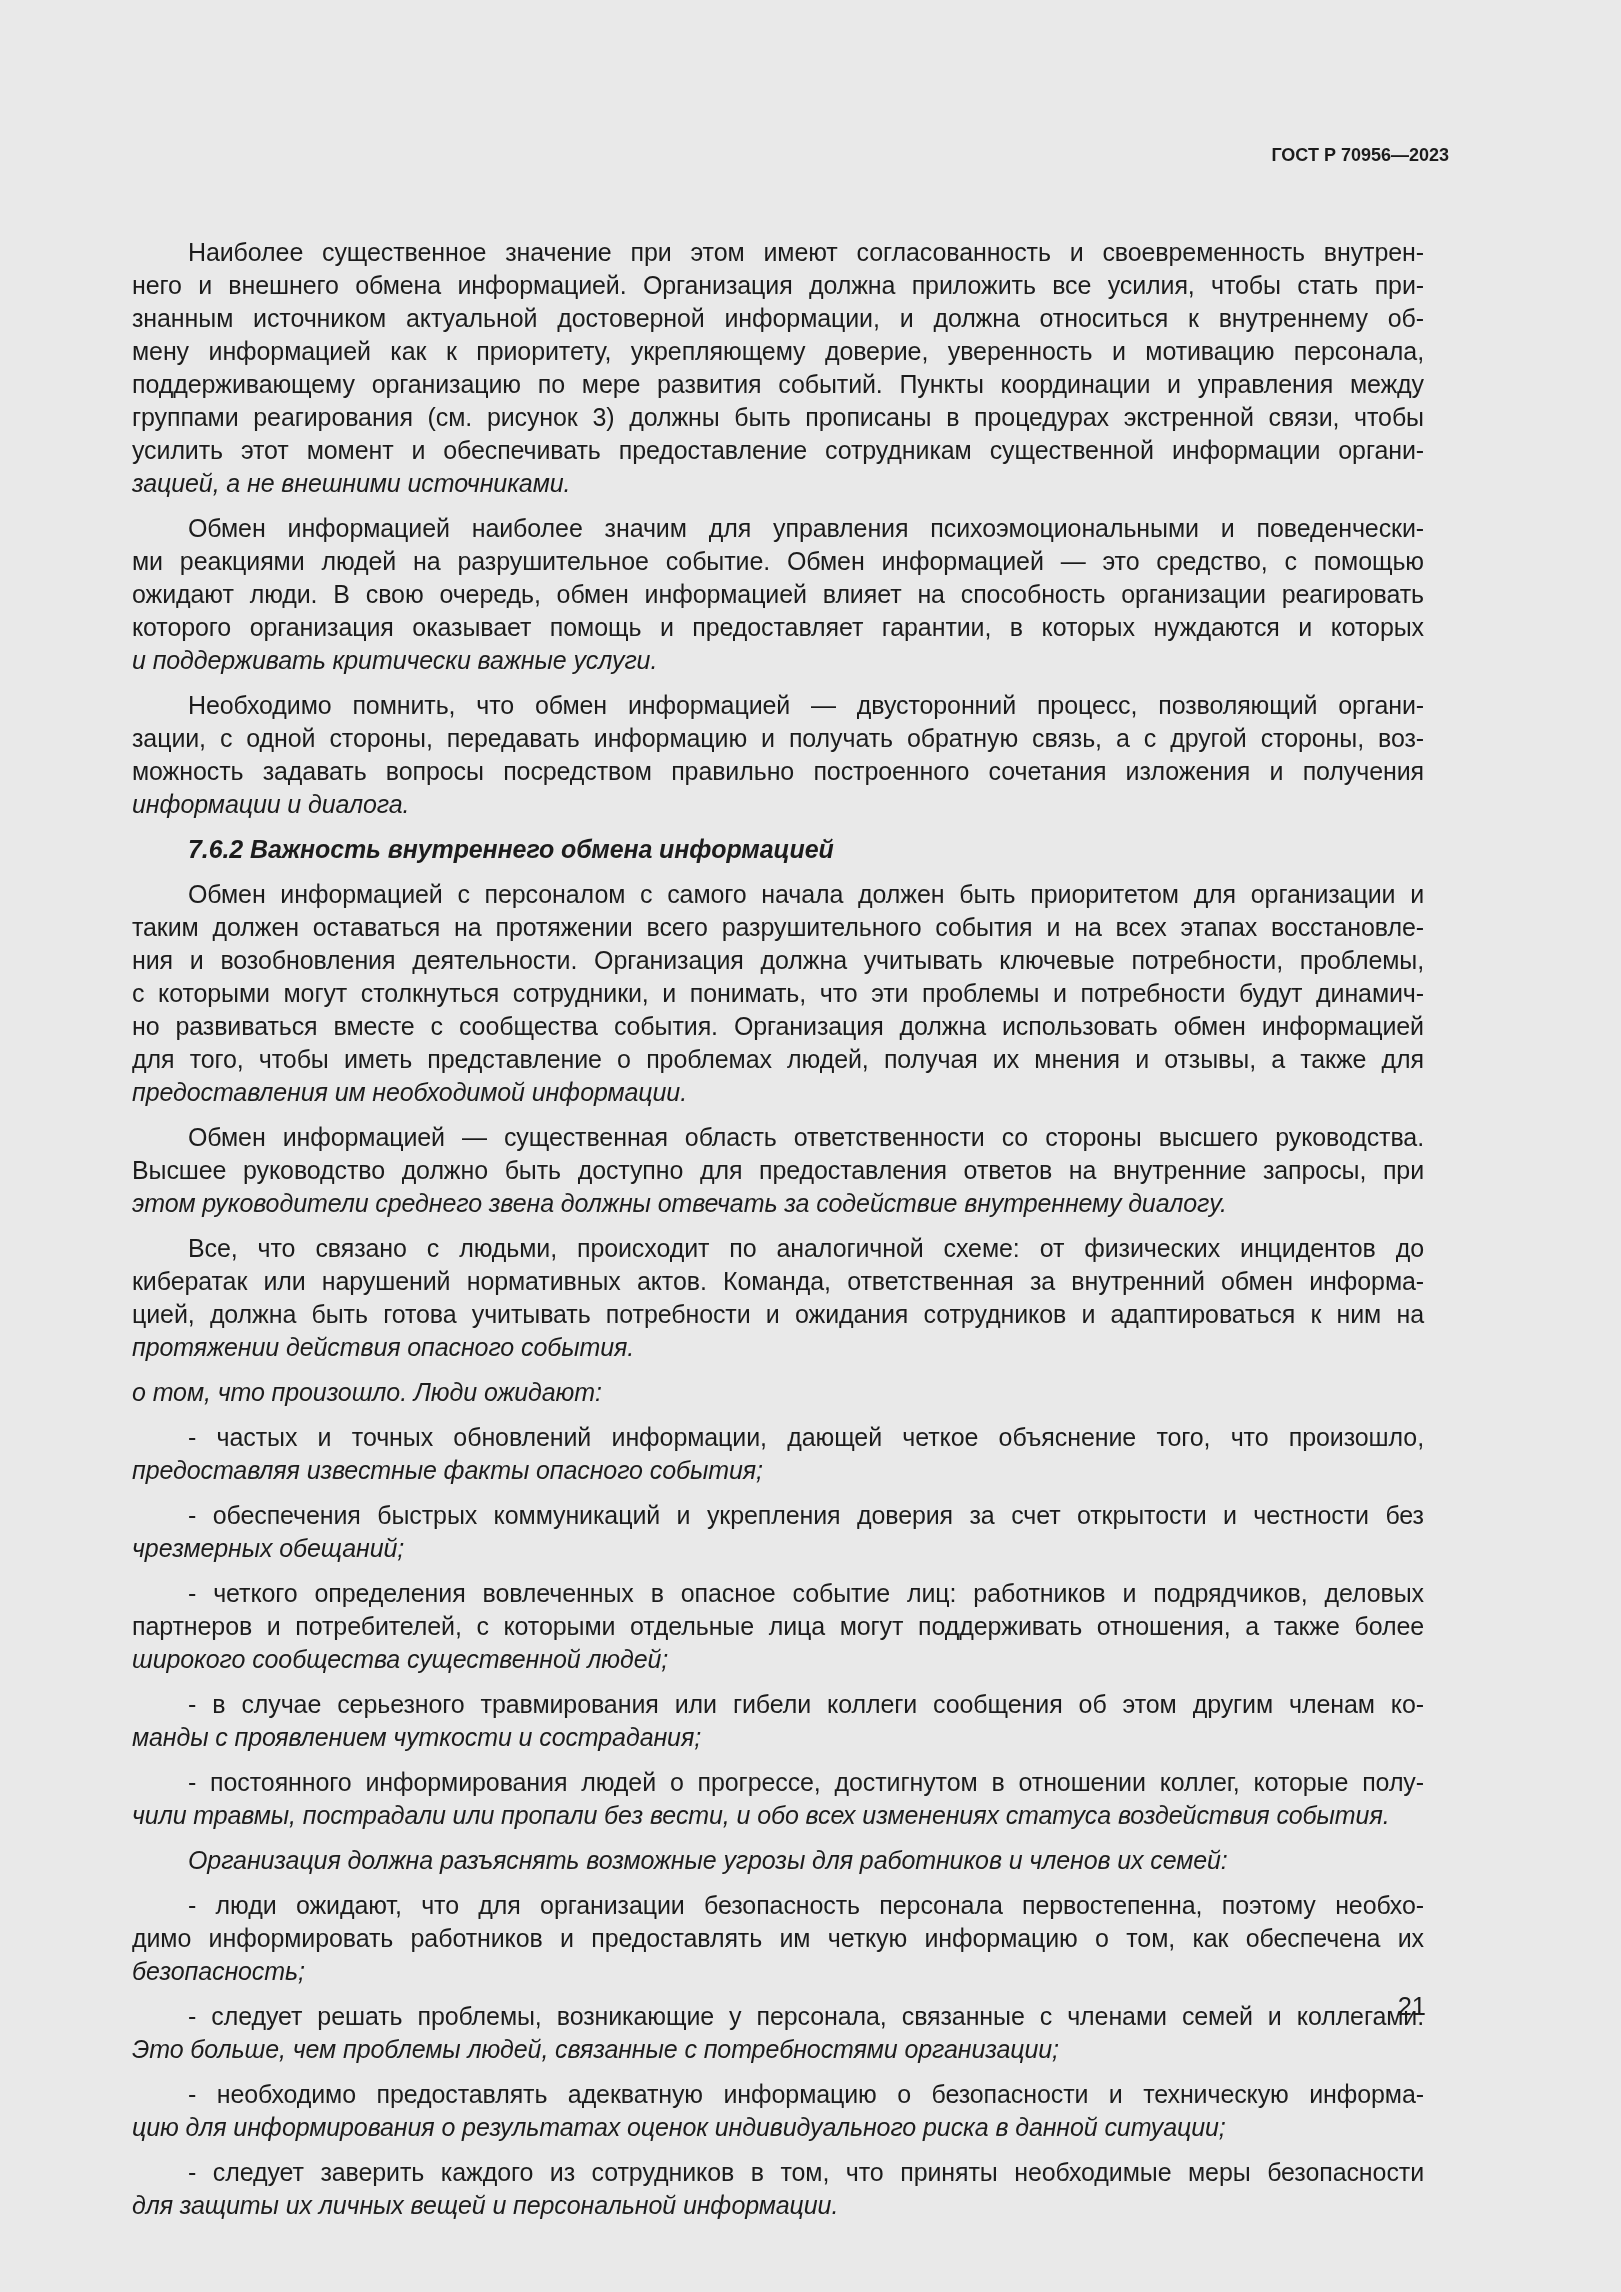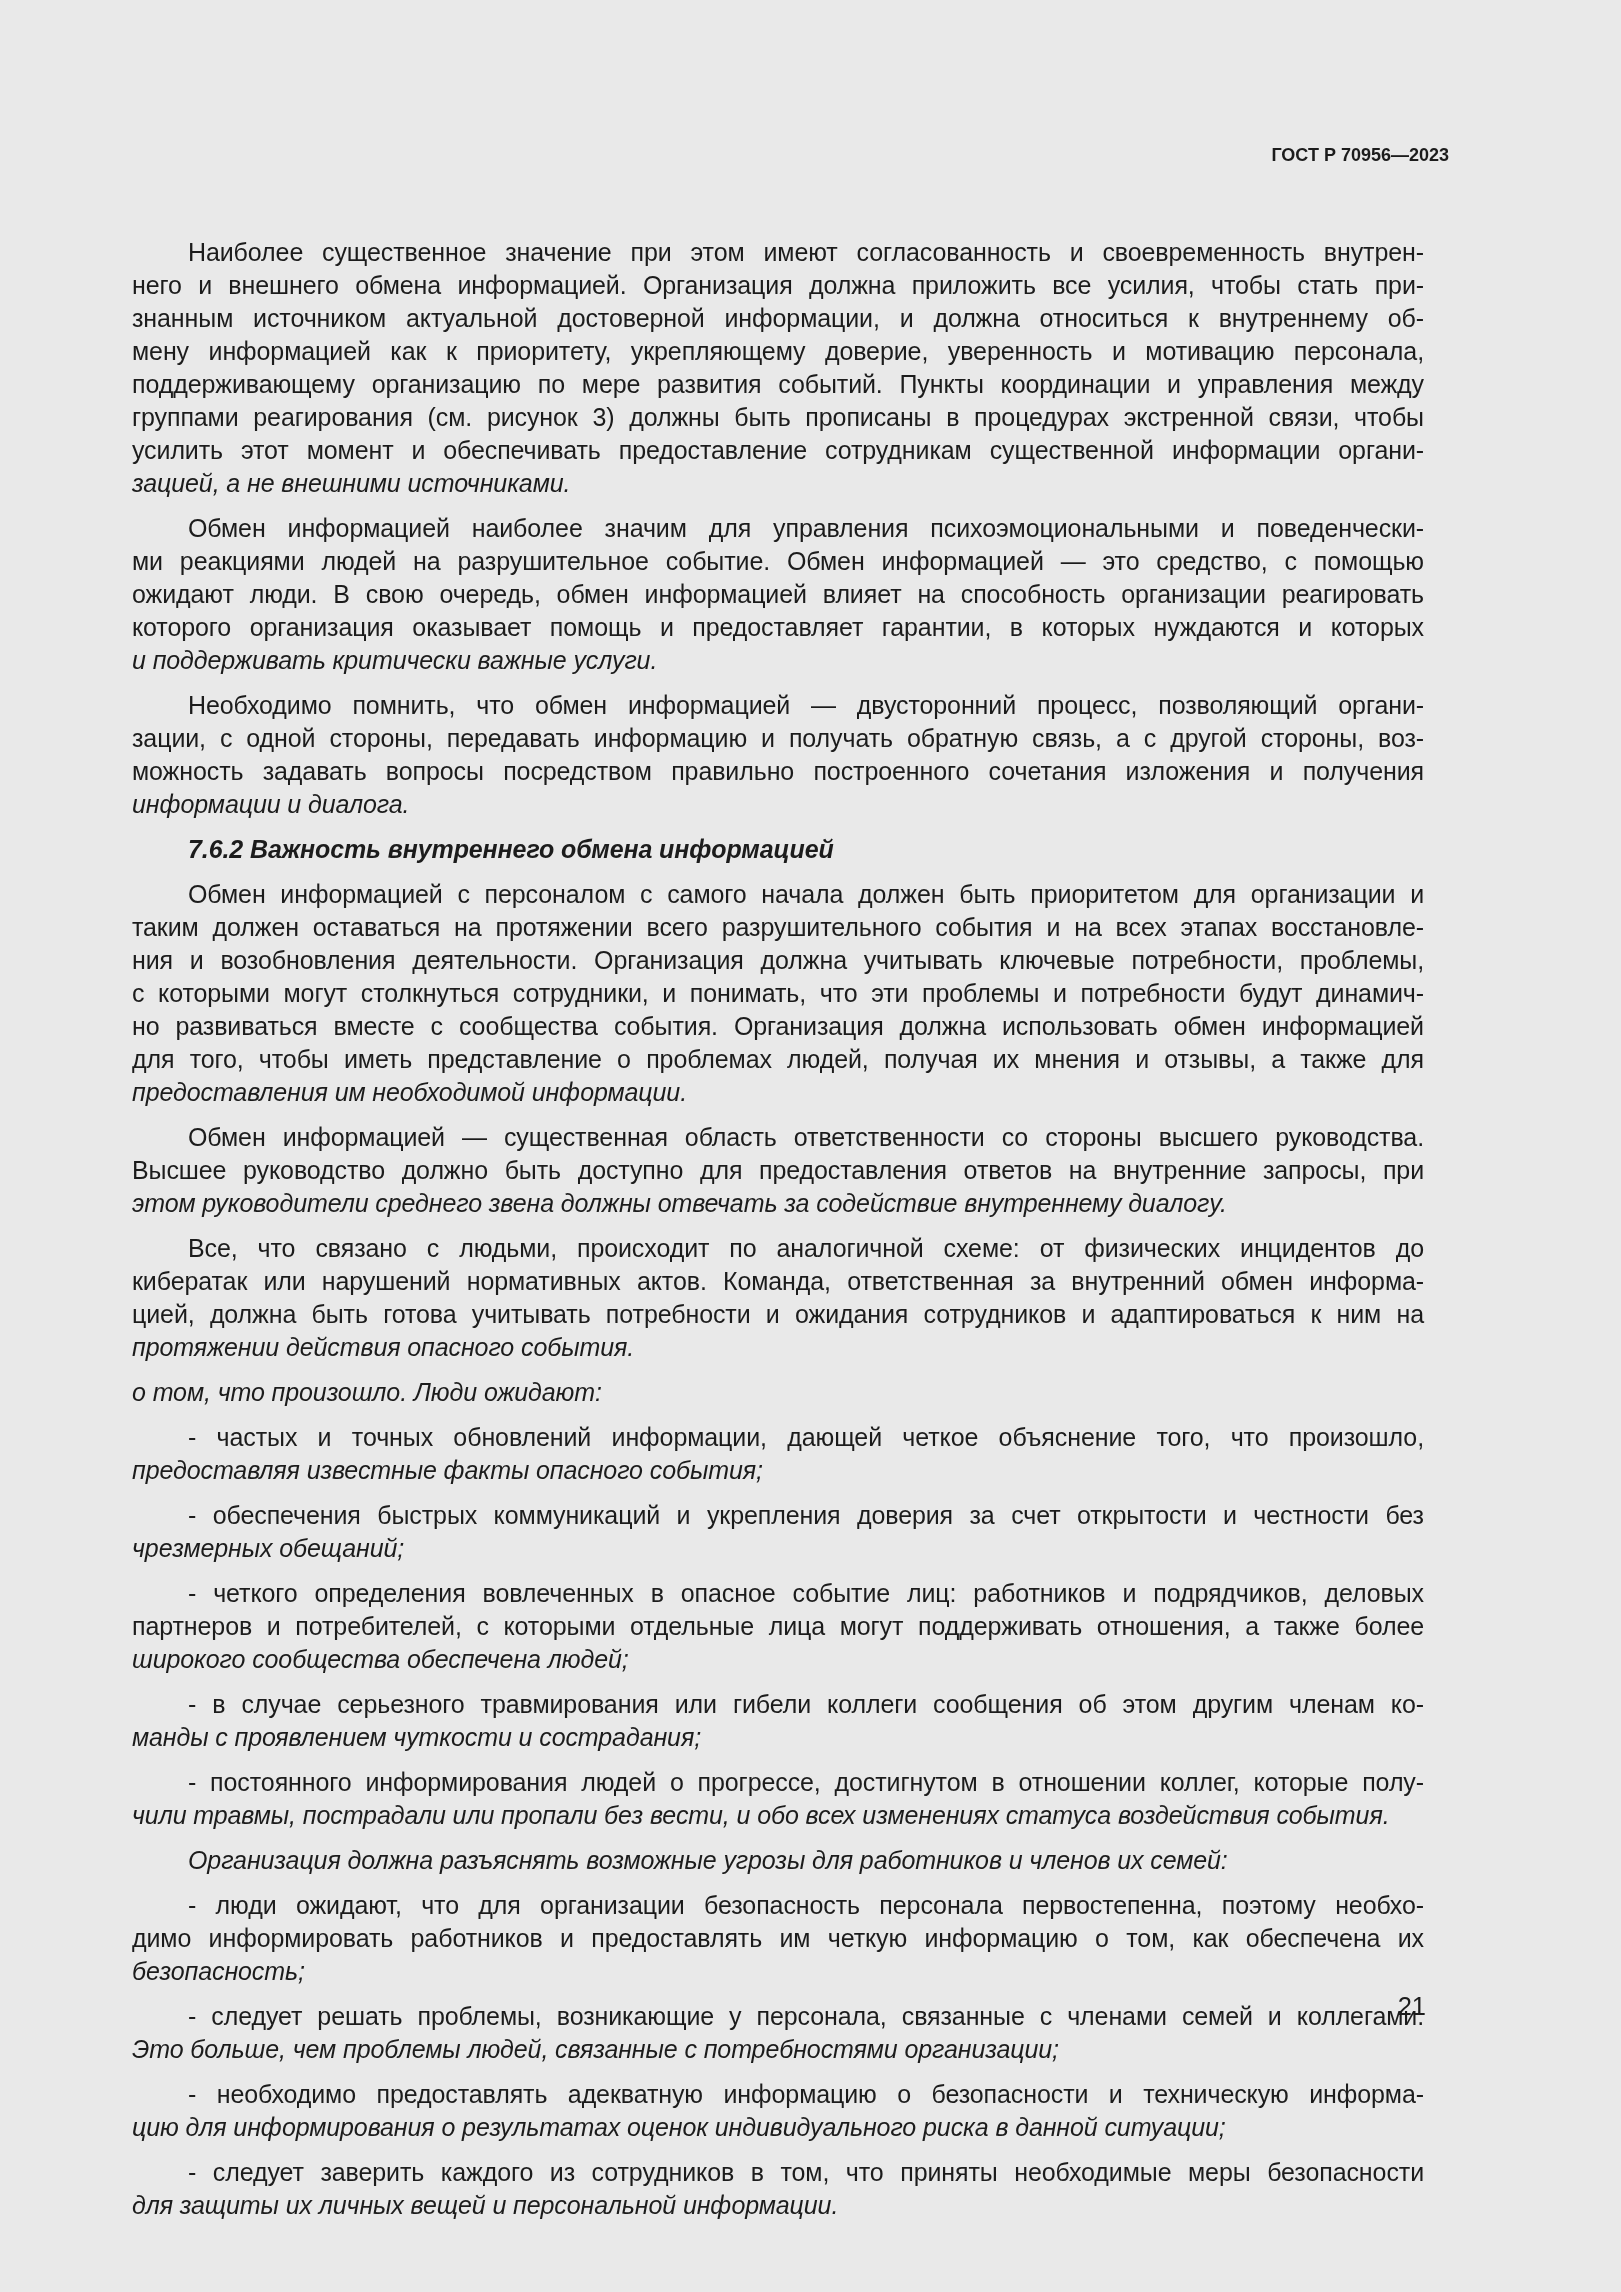--- a/index.html
+++ b/index.html
@@ -106,21 +106,21 @@
         <div class="line first">- частых и точных обновлений информации, дающей четкое объяснение того, что произошло,</div>
         <div class="line last">предоставляя известные факты опасного события;</div>
       </div>
       <div class="block li">
         <div class="line first">- обеспечения быстрых коммуникаций и укрепления доверия за счет открытости и честности без</div>
         <div class="line last">чрезмерных обещаний;</div>
       </div>
       <div class="block li">
         <div class="line first">- четкого определения вовлеченных в опасное событие лиц: работников и подрядчиков, деловых</div>
         <div class="line">партнеров и потребителей, с которыми отдельные лица могут поддерживать отношения, а также более</div>
-        <div class="line last">широкого сообщества обеспечена людей;</div>
+        <div class="line last">широкого сообщества существенной людей;</div>
       </div>
       <div class="block li">
         <div class="line first">- в случае серьезного травмирования или гибели коллеги сообщения об этом другим членам ко-</div>
         <div class="line last">манды с проявлением чуткости и сострадания;</div>
       </div>
       <div class="block li">
         <div class="line first">- постоянного информирования людей о прогрессе, достигнутом в отношении коллег, которые полу-</div>
         <div class="line last">чили травмы, пострадали или пропали без вести, и обо всех изменениях статуса воздействия события.</div>
       </div>
       <div class="block p">

